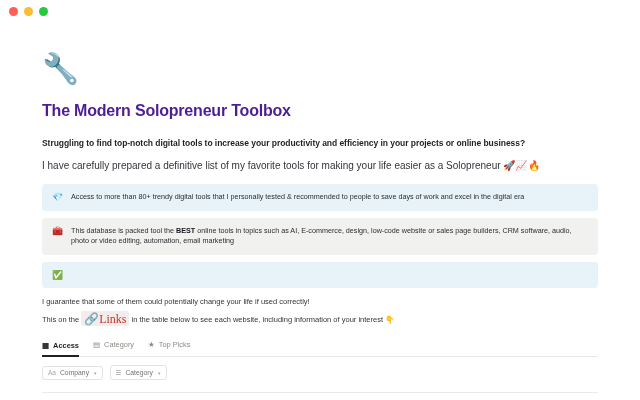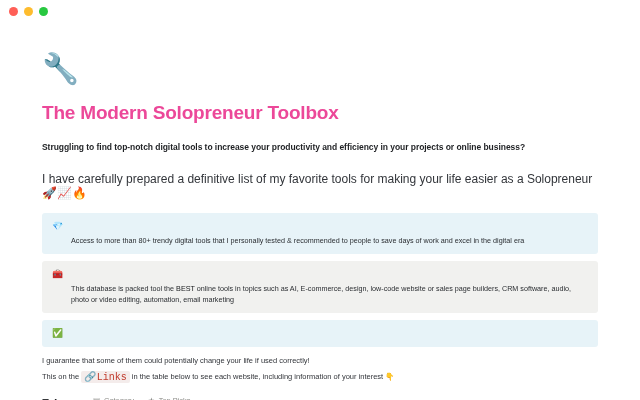--- a/index.html
+++ b/index.html
@@ -36,35 +36,35 @@
   .hero-icon {
     margin-top: 30px;
     font-size: 30px;
     line-height: 34px;
     height: 34px;
     color: #3b6ea5;
     letter-spacing: 0;
   }
   .page-title {
     margin-top: 16px;
-    font-size: 19px;
+    font-size: 16px;
     font-weight: bold;
-    color: #ec4899;
+    color: #4c1d95;
     letter-spacing: -0.2px;
   }
   .lede {
     margin-top: 18px;
     font-size: 8.5px;
     font-weight: bold;
     color: #1f2124;
     letter-spacing: -0.05px;
   }
   .subtext {
-    margin-top: 20px;
-    font-size: 12px;
+    margin-top: 12px;
+    font-size: 10px;
     color: #32353a;
   }
   .callouts { margin-top: 13px; }
   .callout {
     display: flex;
     align-items: flex-start;
     gap: 8px;
     border-radius: 3px;
     padding: 8px 10px;
     margin-bottom: 7px;
@@ -74,34 +74,34 @@
   }
   .callout-blue { background: #e7f3f8; }
   .callout-gray { background: #f1f1ef; }
   .callout-icon {
     font-size: 9px;
     line-height: 1.2;
     flex: 0 0 auto;
     width: 11px;
     text-align: center;
   }
-  .callout-text { flex: 1 1 auto; margin-top: 15px; }
-  .callout-text b { font-weight: normal; color: #15171a; }
+  .callout-text { flex: 1 1 auto; }
+  .callout-text b { font-weight: bold; color: #15171a; }
 
   .note {
     margin-top: 9px;
     font-size: 7.5px;
     color: #32353a;
   }
   .note-2 { margin-top: 5px; }
   .code-chip {
     background: #f4eceb;
     color: #c0392b;
-    font-family: Liberation Mono, monospace;
-    font-size: 10px;
+    font-family: Liberation Serif, serif;
+    font-size: 12px;
     padding: 0.5px 3px;
     border-radius: 2px;
   }
 
   .db-tabs {
     margin-top: 14px;
     display: flex;
     align-items: center;
     gap: 14px;
     border-bottom: 1px solid #e6e6e4;

